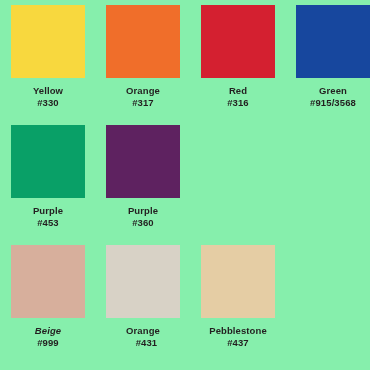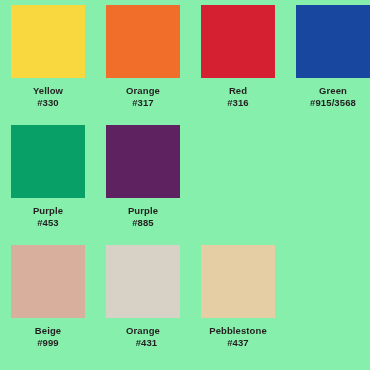--- a/index.html
+++ b/index.html
@@ -101,28 +101,28 @@
 
     <div class="swatch-row">
       <div class="swatch-cell">
         <span class="swatch-chip" style="background-color: rgb(9, 160, 103);"></span>
         <span class="swatch-label" style="color: rgb(35, 31, 32);">Purple</span>
         <span class="swatch-code" style="color: rgb(35, 31, 32);">#453</span>
       </div>
       <div class="swatch-cell">
         <span class="swatch-chip" style="background-color: rgb(94, 34, 96);"></span>
         <span class="swatch-label" style="color: rgb(35, 31, 32);">Purple</span>
-        <span class="swatch-code" style="color: rgb(35, 31, 32);">#885</span>
+        <span class="swatch-code" style="color: rgb(35, 31, 32);">#360</span>
       </div>
     </div>
 
     <div class="swatch-row">
       <div class="swatch-cell">
         <span class="swatch-chip" style="background-color: rgb(215, 175, 156);"></span>
-        <span class="swatch-label" style="color: rgb(35, 31, 32);">Beige</span>
+        <span class="swatch-label" style="color: rgb(35, 31, 32); font-style: italic;">Beige</span>
         <span class="swatch-code" style="color: rgb(35, 31, 32);">#999</span>
       </div>
       <div class="swatch-cell">
         <span class="swatch-chip" style="background-color: rgb(216, 210, 198);"></span>
         <span class="swatch-label" style="color: rgb(35, 31, 32);">Orange</span>
         <span class="swatch-code" style="color: rgb(35, 31, 32); margin-left: 7px;">#431</span>
       </div>
       <div class="swatch-cell">
         <span class="swatch-chip" style="background-color: rgb(229, 205, 164);"></span>
         <span class="swatch-label" style="color: rgb(35, 31, 32); text-align: center;">Pebblestone</span>

